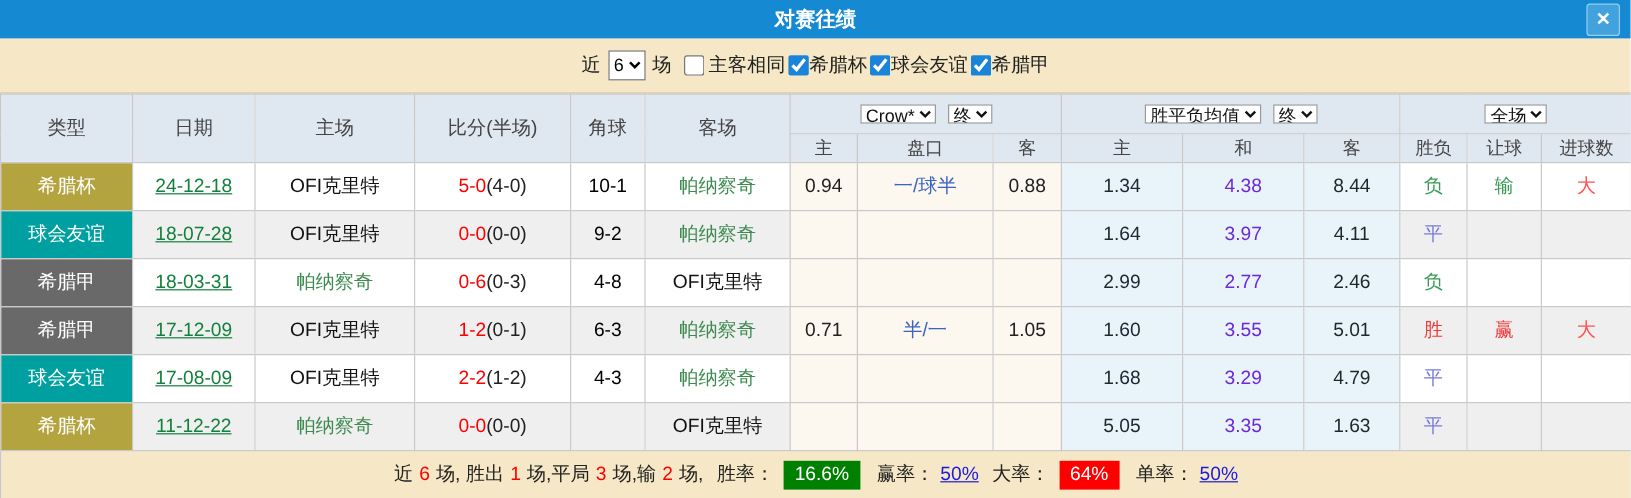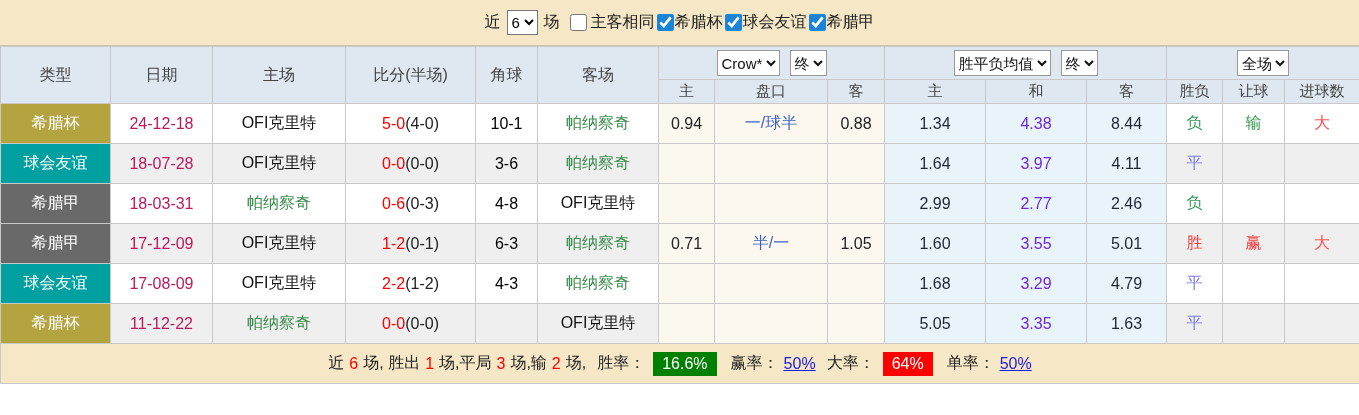--- a/index.html
+++ b/index.html
@@ -18,34 +18,34 @@
   .comp input[type=checkbox]{margin:0 1px 0 2px;}
 
   
   table{border-collapse:collapse;table-layout:fixed;width:1359px;font-size:16px;border-radius:16px;}
   th,td{border:1px solid #c9c9c9;text-align:center;padding:0;white-space:nowrap;overflow:hidden;}
   thead th{background:#dfe7f1;color:#444;font-weight:normal;}
   .dd-row th{height:32px;}
   .sub-row th{height:23px;font-size:15px;}
   .dd-cell{background:#dfe7f1;}
   .dd-wrap{display:flex;align-items:center;justify-content:center;gap:10px;}
-  .dd-wrap select{font-size:15px;height:26px;border:1px solid #999;background:#fff;color:#111;}
+  .dd-wrap select{font-size:15px;height:16px;border:1px solid #999;background:#fff;color:#111;}
 
   tbody tr.data-row{height:40px;}
   tr.odd td{background:#ffffff;}
   tr.even td{background:#efefef;}
   td.crow{background:#fcf7ef !important;color:#222;}
   td.avg{background:#e9f3fa !important;color:#1c2733;}
   td.avg-draw{color:#6d28d9;}
   td.hcp{color:#3b63c4;text-align:center;}
   td.type{color:#fff;}
   td.t-cup{background:#b3a440 !important;}
   td.t-friendly{background:#00a0a0 !important;}
   td.t-league{background:#696969 !important;}
-  td.date{color:#be185d;}
+  td.date{color:#15803d;text-decoration:underline;}
   td.team{color:#111;}
   td.team-green{color:#3f8c51;}
   .score-main{color:#ff0000;}
   .score-half{color:#222;}
   td.res{font-size:16px;}
   .r-win{color:#f03b3b;}
   .r-draw{color:#7b7bdc;}
   .r-lose{color:#3a9a55;}
   .r-big{color:#ff5252;}
 
@@ -56,20 +56,26 @@
   .sum-blue{color:#1a1ae0;text-decoration:underline;}
   .badge-green{background:#008000;color:#fff;padding:3px 9px;margin:0 3px;}
   .badge-red{background:#ff0000;color:#fff;padding:3px 9px;margin:0 3px;}
   .sum-label{margin-left:6px;}
 </style>
 </head>
 <body>
 
 <div class="window">
 
+  <div class="titlebar">
+    <span class="title">对赛往绩</span>
+    <div class="close-btn">
+      <span>✕</span>
+    </div>
+  </div>
 
   <div class="filterbar">
     <span>近</span>
     <select>
       <option>6</option>
     </select>
     <span>场</span>
     <input type="checkbox" style="">
     <span>主客相同</span>
     <label class="comp">
@@ -158,21 +164,21 @@
         <td class="avg">8.44</td>
         <td class="res r-lose">负</td>
         <td class="res r-lose">输</td>
         <td class="res r-big">大</td>
       </tr>
       <tr class="data-row even">
         <td class="type t-friendly">球会友谊</td>
         <td class="date">18-07-28</td>
         <td class="team">OFI克里特</td>
         <td><span class="score-main">0-0</span><span class="score-half">(0-0)</span></td>
-        <td>3-6</td>
+        <td>9-2</td>
         <td class="team team-green">帕纳察奇</td>
         <td class="crow"></td>
         <td class="crow hcp"></td>
         <td class="crow"></td>
         <td class="avg">1.64</td>
         <td class="avg avg-draw">3.97</td>
         <td class="avg">4.11</td>
         <td class="res r-draw">平</td>
         <td class="res"></td>
         <td class="res"></td>

